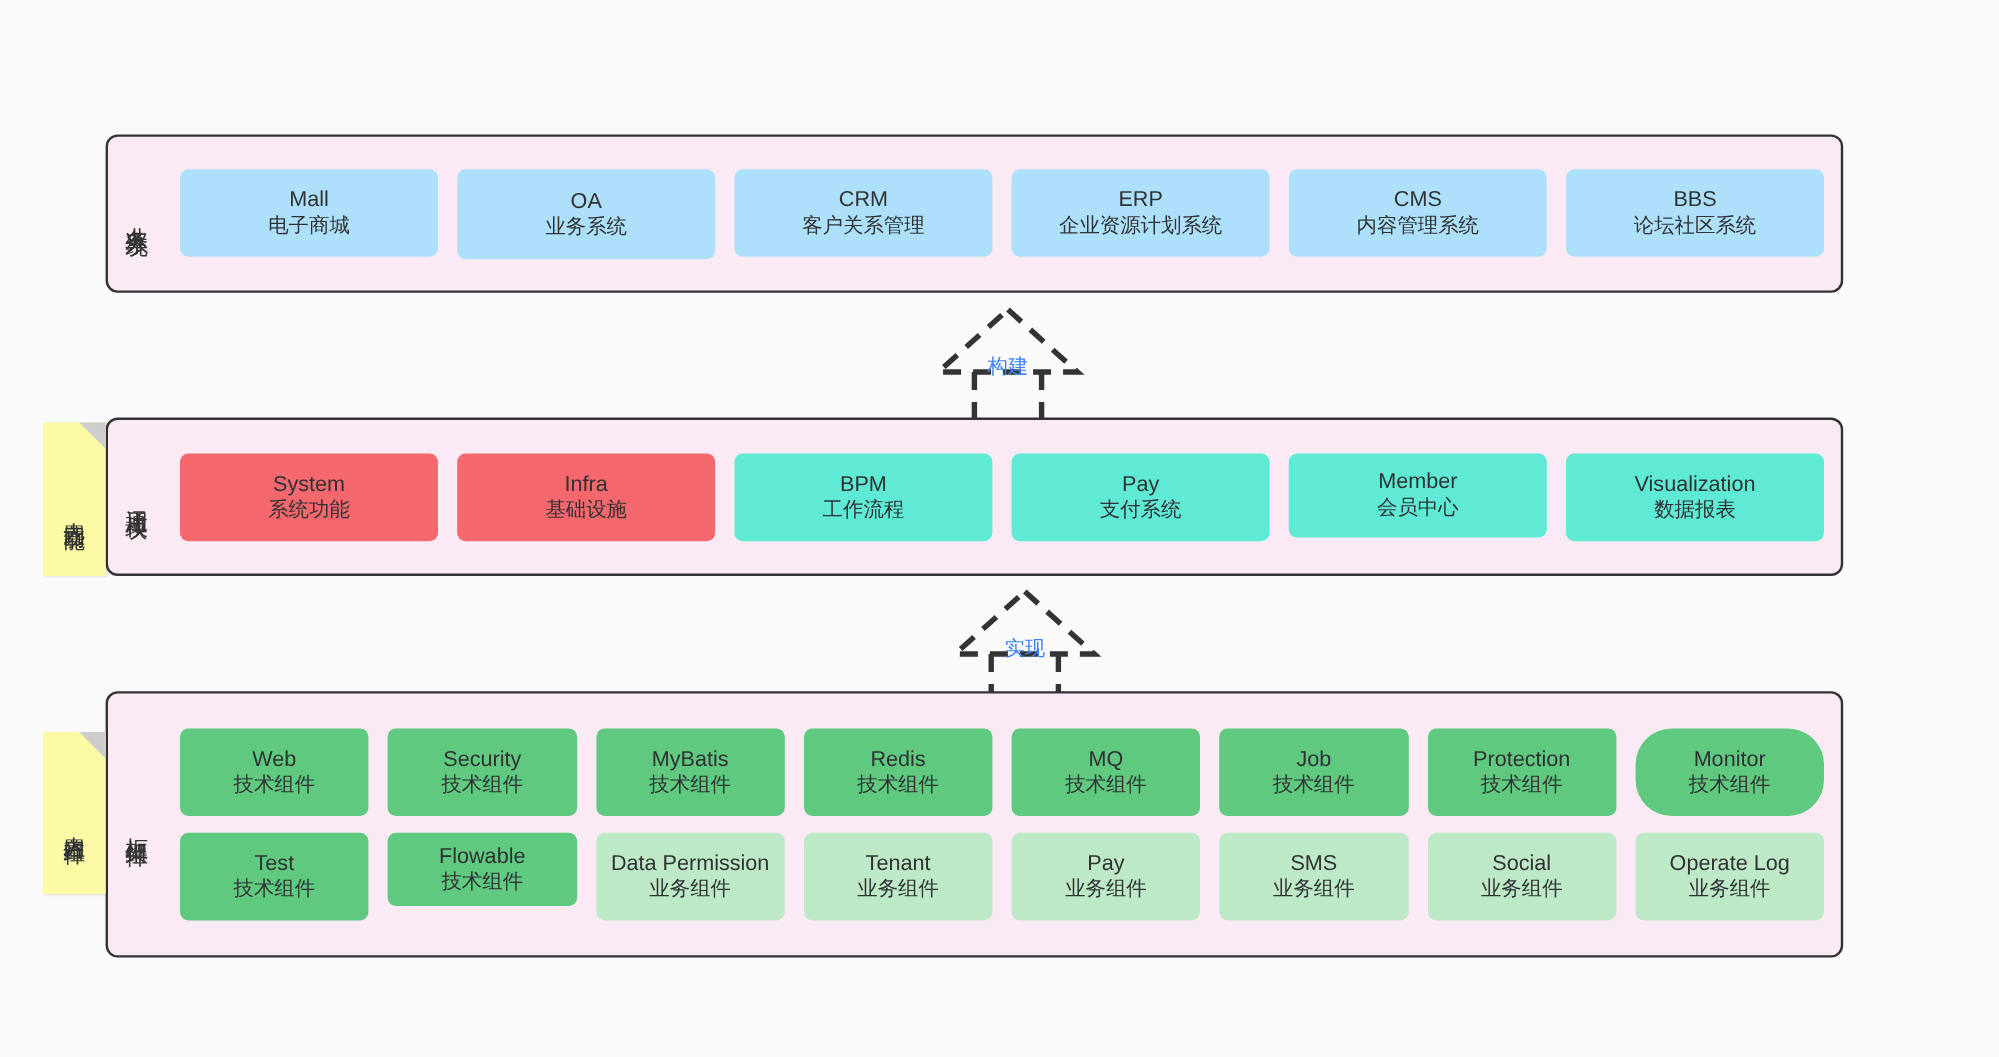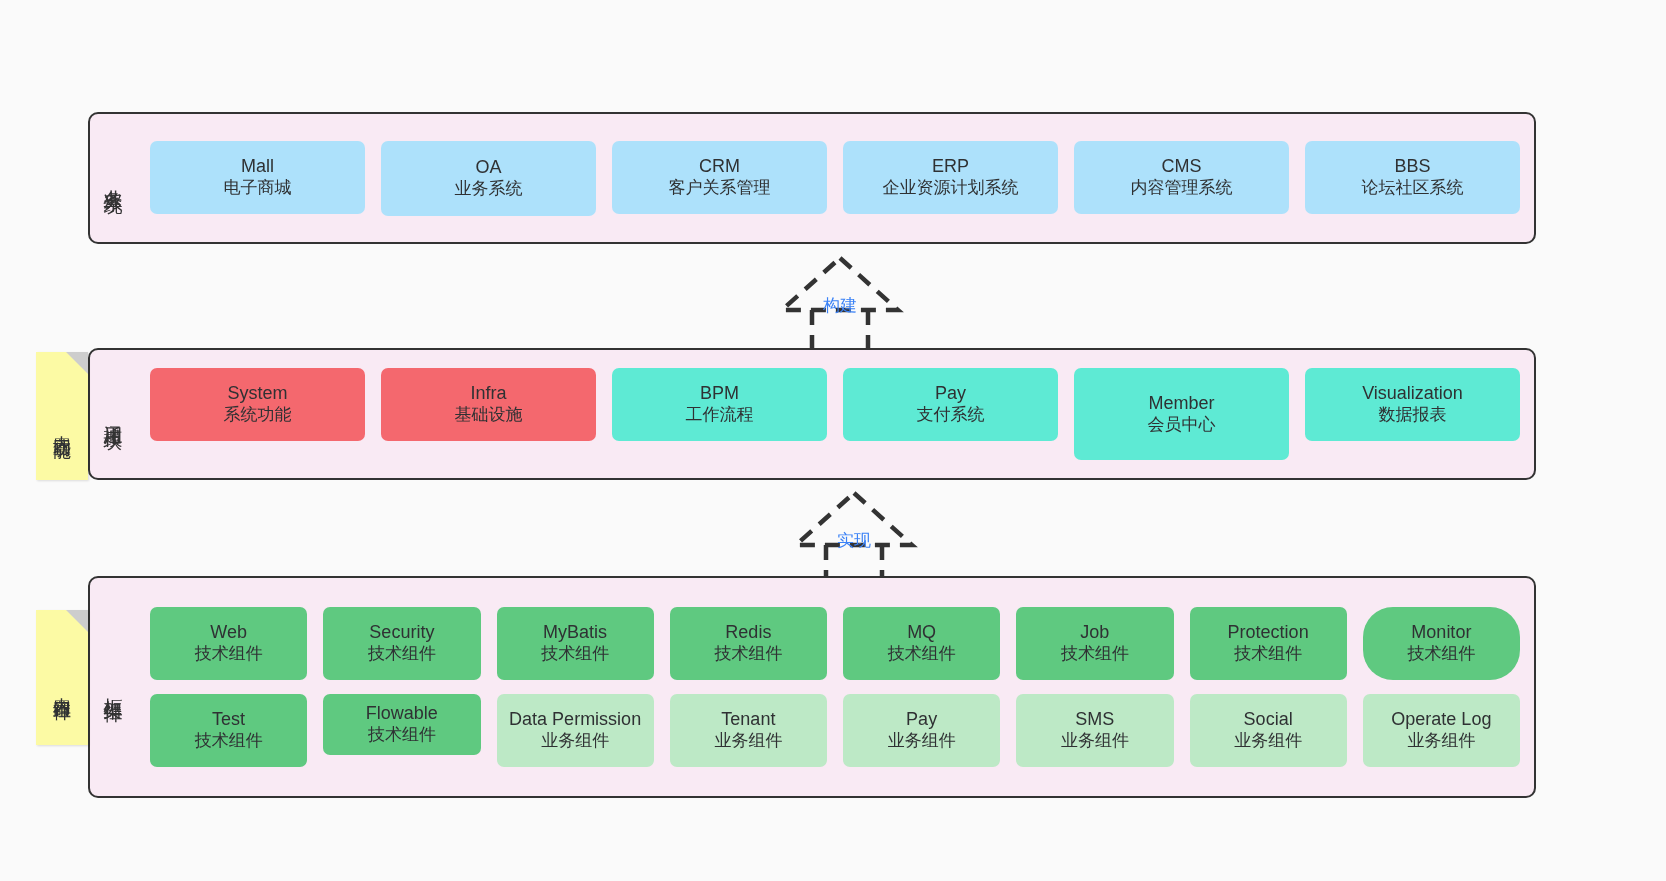--- a/index.html
+++ b/index.html
@@ -201,21 +201,21 @@
           <div class="n-cn">基础设施</div>
         </div>
         <div class="node pink" style="height:73px;">
           <div class="n-en">BPM</div>
           <div class="n-cn">工作流程</div>
         </div>
         <div class="node pink" style="height:73px;">
           <div class="n-en">Pay</div>
           <div class="n-cn">支付系统</div>
         </div>
-        <div class="node pink" style="height:92px;">
+        <div class="node pink" style="height:70px;">
           <div class="n-en">Member</div>
           <div class="n-cn">会员中心</div>
         </div>
         <div class="node pink" style="height:73px;">
           <div class="n-en">Visualization</div>
           <div class="n-cn">数据报表</div>
         </div>
       </div>
     </div>
   </div>

